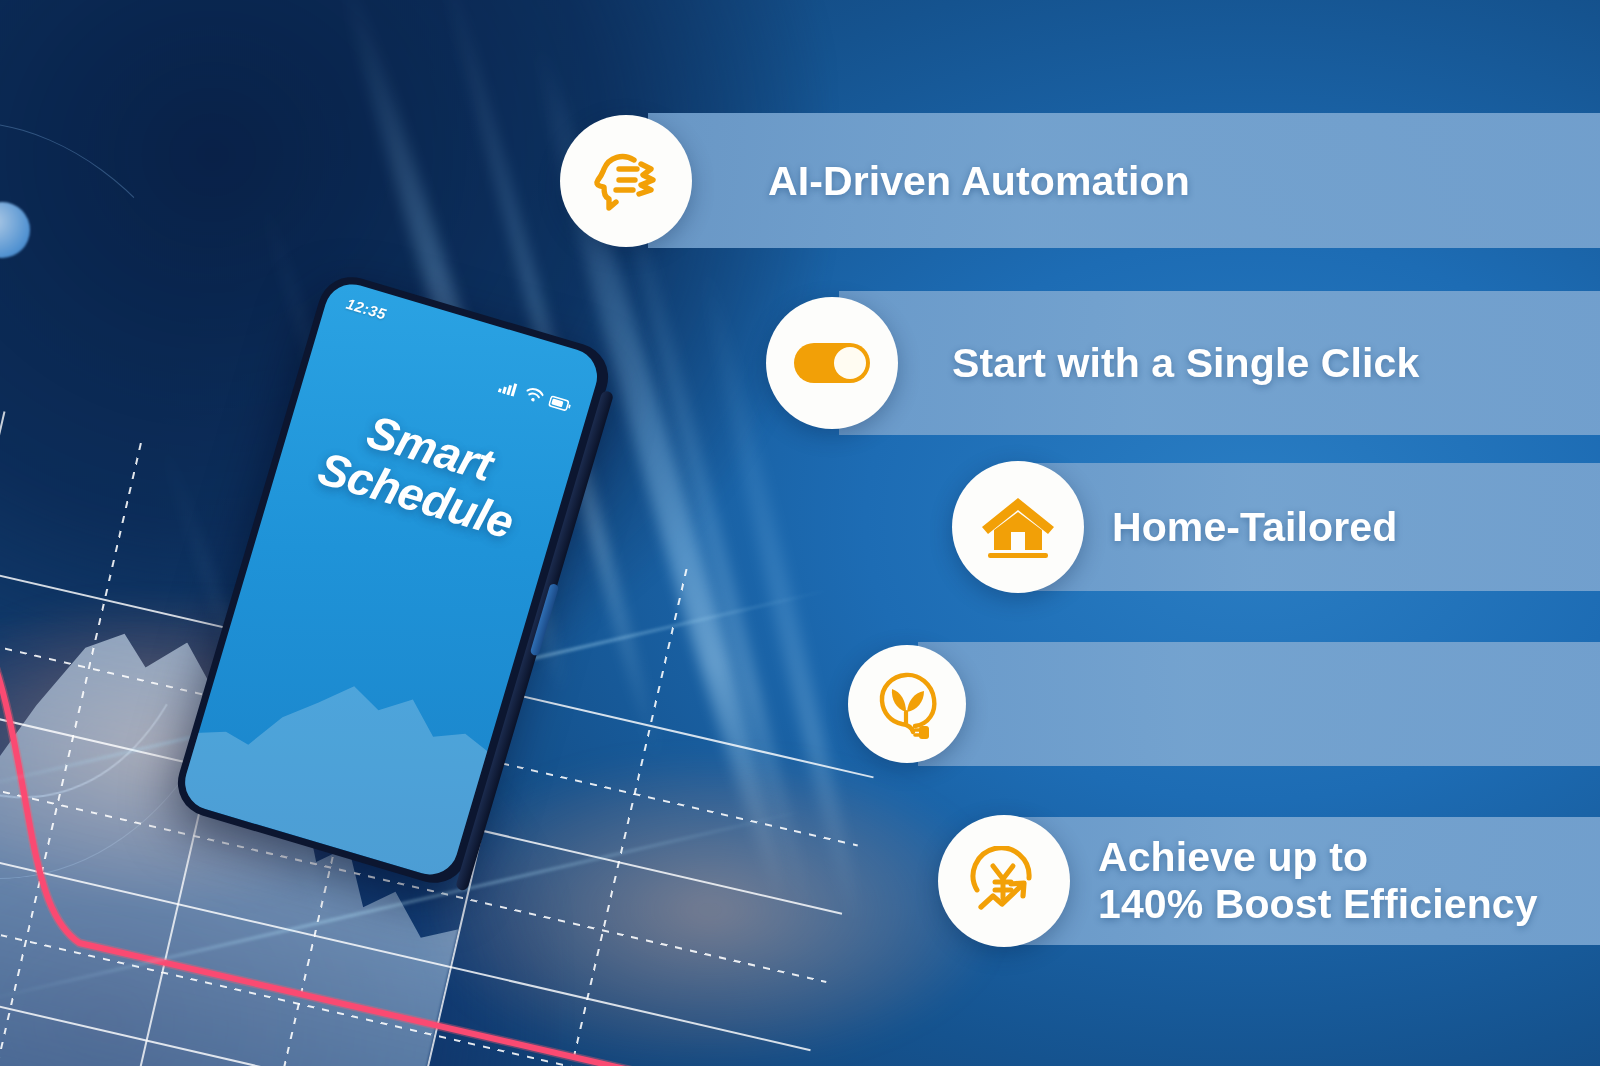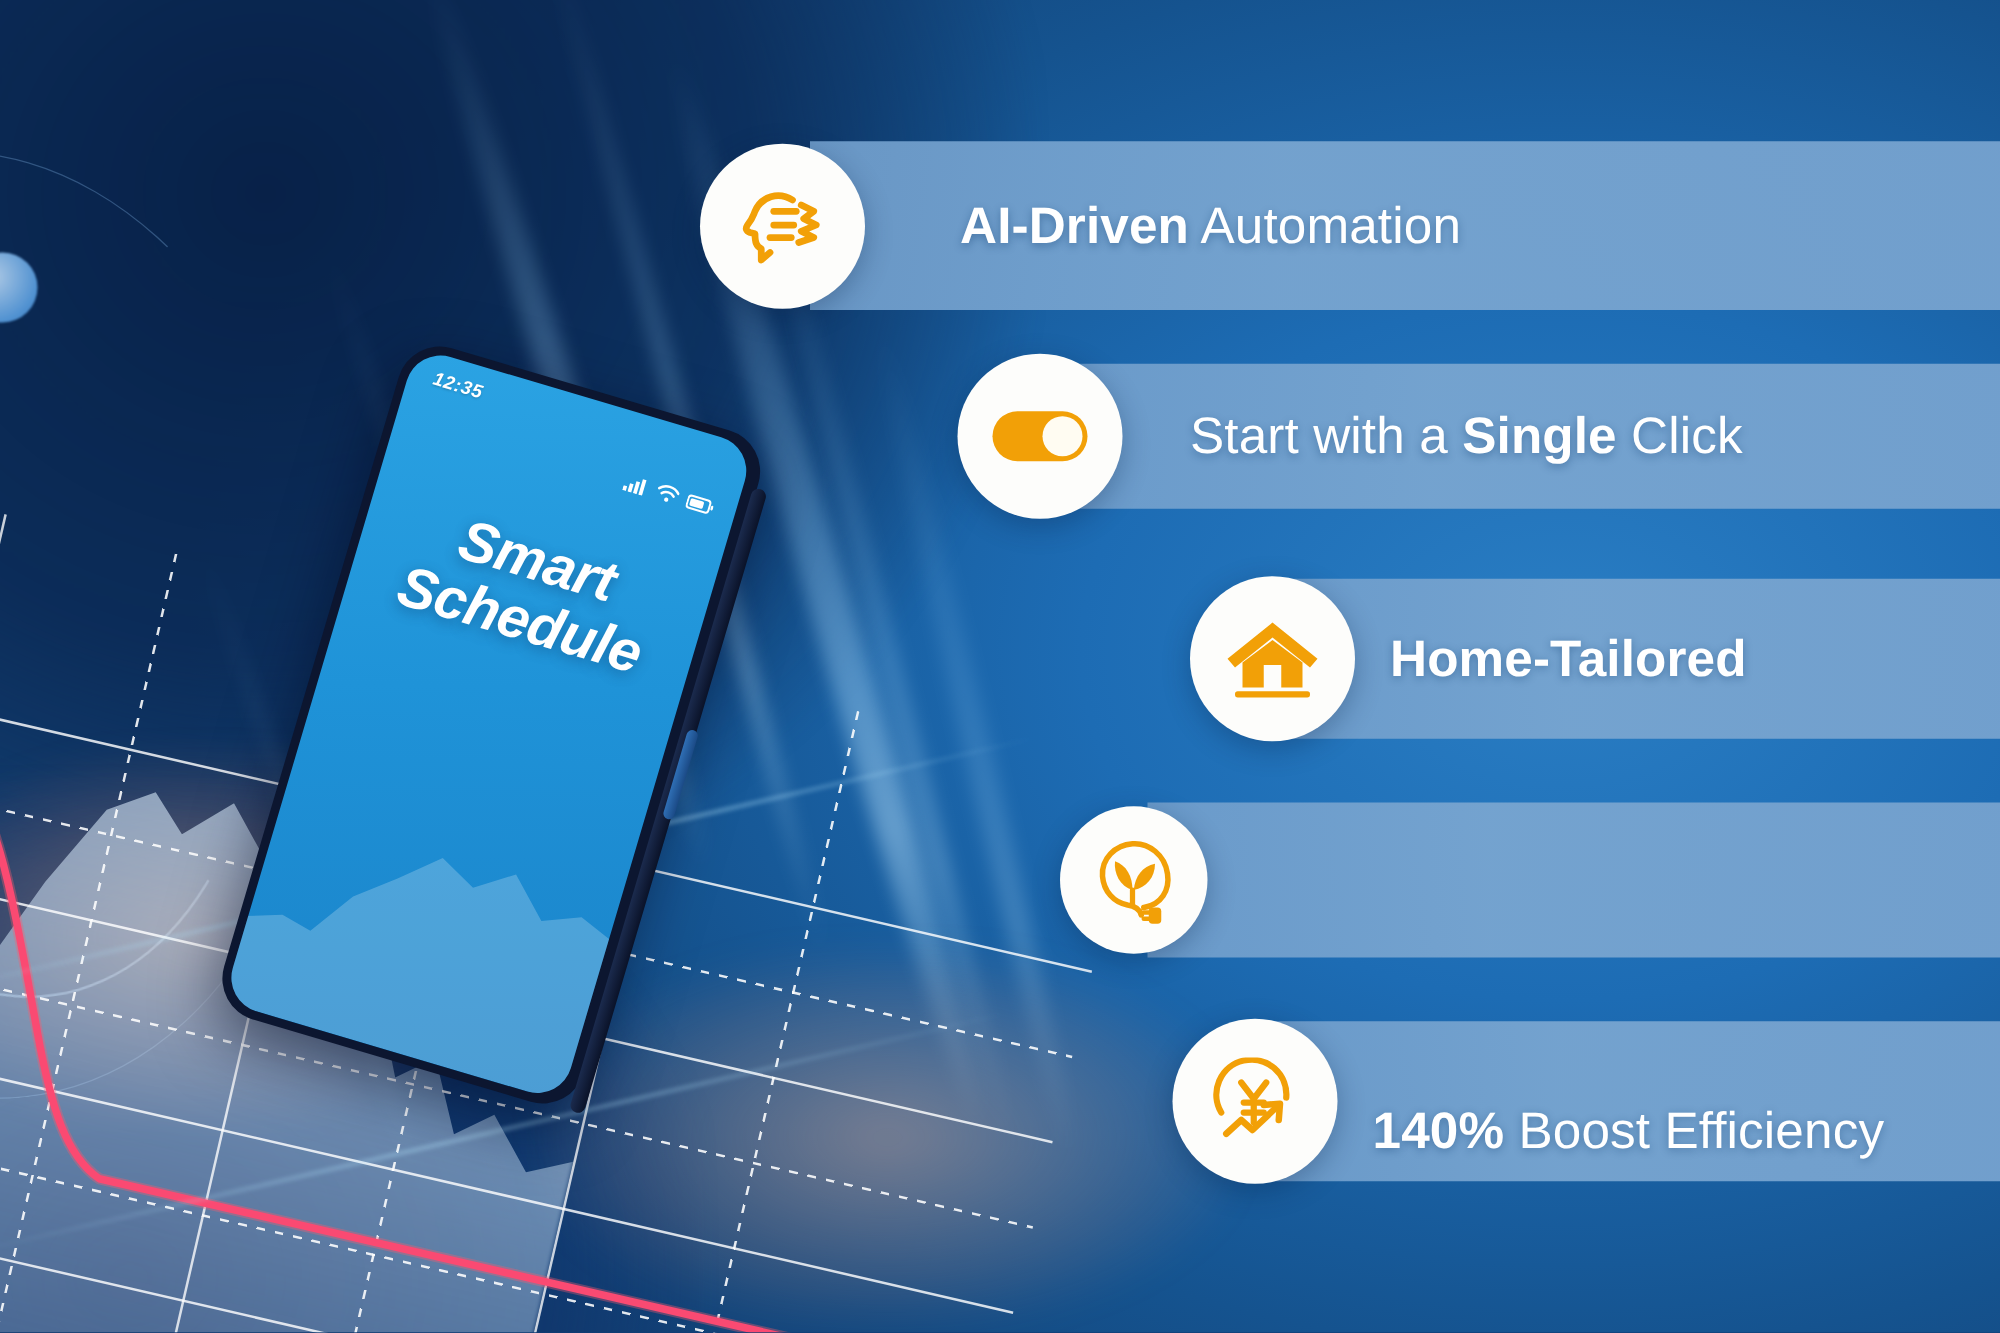--- a/index.html
+++ b/index.html
@@ -206,30 +206,30 @@
     box-shadow: 0 6px 22px rgba(5,30,65,.30);
   }
   .label {
     position:absolute; top:50%; transform:translateY(-50%);
     color:#ffffff;
     font-size:41px; line-height:1.14;
     letter-spacing:.1px;
     white-space:nowrap;
     text-shadow: 0 2px 7px rgba(15,60,110,.40);
   }
-  .label .lt { font-weight:400; }
+  .label .lt { font-weight:700; }
   .label .bd { font-weight:700; }
 
   
   #row1 { top:113px; height:135px; left:560px; }
   #row1 .band  { left:88px; }
   #row1 .badge { left:0px; }
   #row1 .label { left:208px; }
 
-  #row2 { top:291px; height:116px; left:766px; }
+  #row2 { top:291px; height:144px; left:766px; }
   #row2 .band  { left:73px; }
   #row2 .badge { left:0px; }
   #row2 .label { left:186px; }
 
   #row3 { top:463px; height:128px; left:952px; }
   #row3 .band  { left:70px; }
   #row3 .badge { left:0px; }
   #row3 .label { left:160px; }
 
   #row4 { top:642px; height:124px; left:848px; }
@@ -420,19 +420,19 @@
             <path d="M26 20 L36 33 L46 20"></path>
             <path d="M28 36 L44 36"></path>
             <path d="M28 44 L44 44"></path>
             <path d="M36 33 L36 52"></path>
           </g>
           <path d="M14 61 L26 50 L35 58 L55 39" fill="none" stroke="#F2A007" stroke-width="5.2" stroke-linecap="round" stroke-linejoin="round"></path>
           <path d="M44 38 L57 37 L56 50" fill="none" stroke="#F2A007" stroke-width="5.2" stroke-linecap="round" stroke-linejoin="round"></path>
         </svg>
       </div>
       <div class="label">
-        <br>
+        <span class="lt">Achieve up to</span><br>
         <span class="bd">140%</span><span class="lt"> Boost Efficiency</span>
       </div>
     </div>
 
   </div>
 </div>
 
 </body></html>

